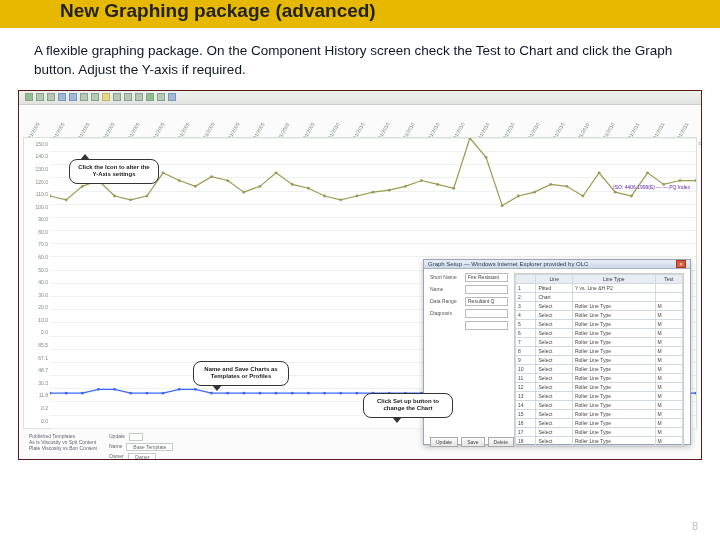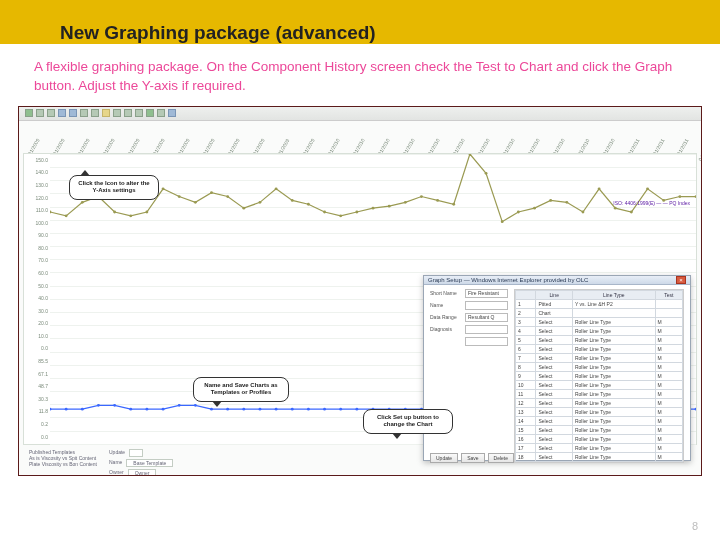--- a/index.html
+++ b/index.html
@@ -1,19 +1,19 @@
 <!DOCTYPE html>
 <html><head>
 <meta charset="utf-8">
 <style>
   * { box-sizing: border-box; margin: 0; padding: 0; }
   body { width: 720px; height: 540px; background: #fff; font-family: Arial, sans-serif; position: relative; overflow: hidden; }
-  .titlebar { background: #e6b800; height: 44px; display: flex; align-items: flex-end; padding-left: 60px; }
+  .titlebar { background: #e6b800; height: 28px; display: flex; align-items: flex-start; padding-left: 60px; }
   .titlebar h1 { font-size: 19px; font-weight: bold; color: #222; }
-  .desc { padding: 14px 37px 10px 34px; font-size: 13.5px; color: #ec4899; line-height: 1.4; }
+  .desc { padding: 14px 37px 10px 34px; font-size: 13.5px; color: #0f172a; line-height: 1.4; }
   .figure { margin: 0 18px; border: 1px solid #5b1a1a; height: 370px; position: relative; background: #fafbfa; overflow: hidden; }
   .toolbar { height: 14px; background: linear-gradient(#eef0ee,#e2e4e2); border-bottom: 1px solid #ccc; display: flex; align-items: center; gap: 3px; padding: 0 6px; }
   .tb-ic { width: 8px; height: 8px; background: #b5c9b5; border: 1px solid #8aa08a; }
   .tb-ic.g { background: #8fbf8f; }
   .tb-ic.b { background: #9fb9d6; border-color:#7a95b5;}
   .tb-ic.y { background: #e6d68a; border-color:#c5b56a;}
   .xlabels { position: absolute; top: 15px; left: 30px; right: 4px; height: 30px; display: flex; }
   .xlabels span { flex: 1; font-size: 5px; color: #7a8a7a; transform: rotate(-60deg); transform-origin: 0 100%; white-space: nowrap; position: relative; top: 22px; }
   .chart { position: absolute; top: 46px; left: 4px; right: 4px; bottom: 30px; background: #fff; border: 1px solid #d8e0d8; }
   .yaxis { position: absolute; top: 0; left: 0; bottom: 0; width: 26px; display: flex; flex-direction: column; justify-content: space-between; padding: 4px 2px; }

